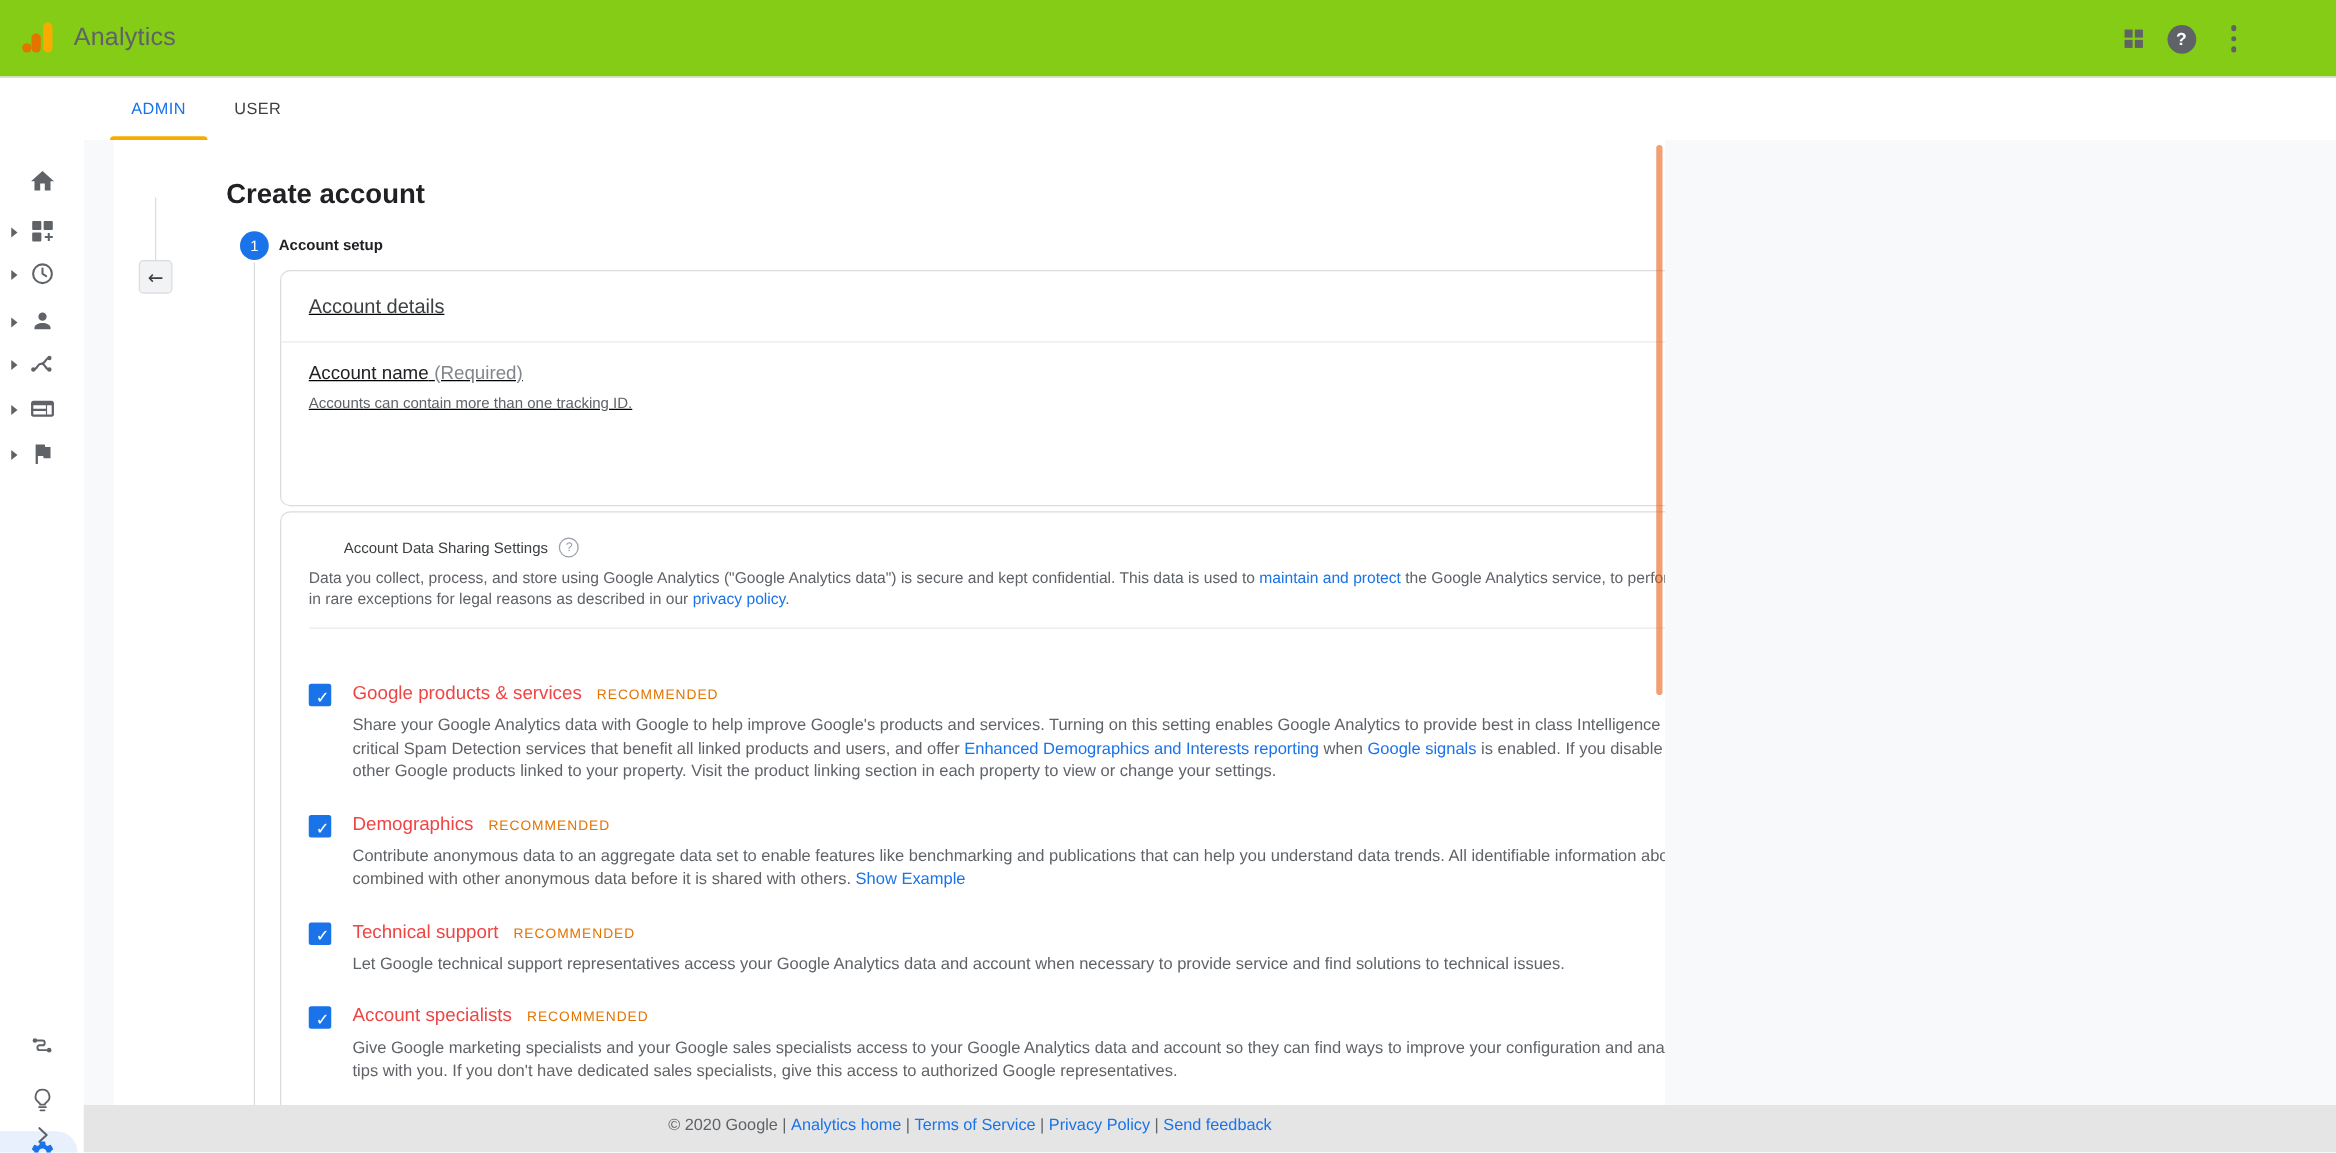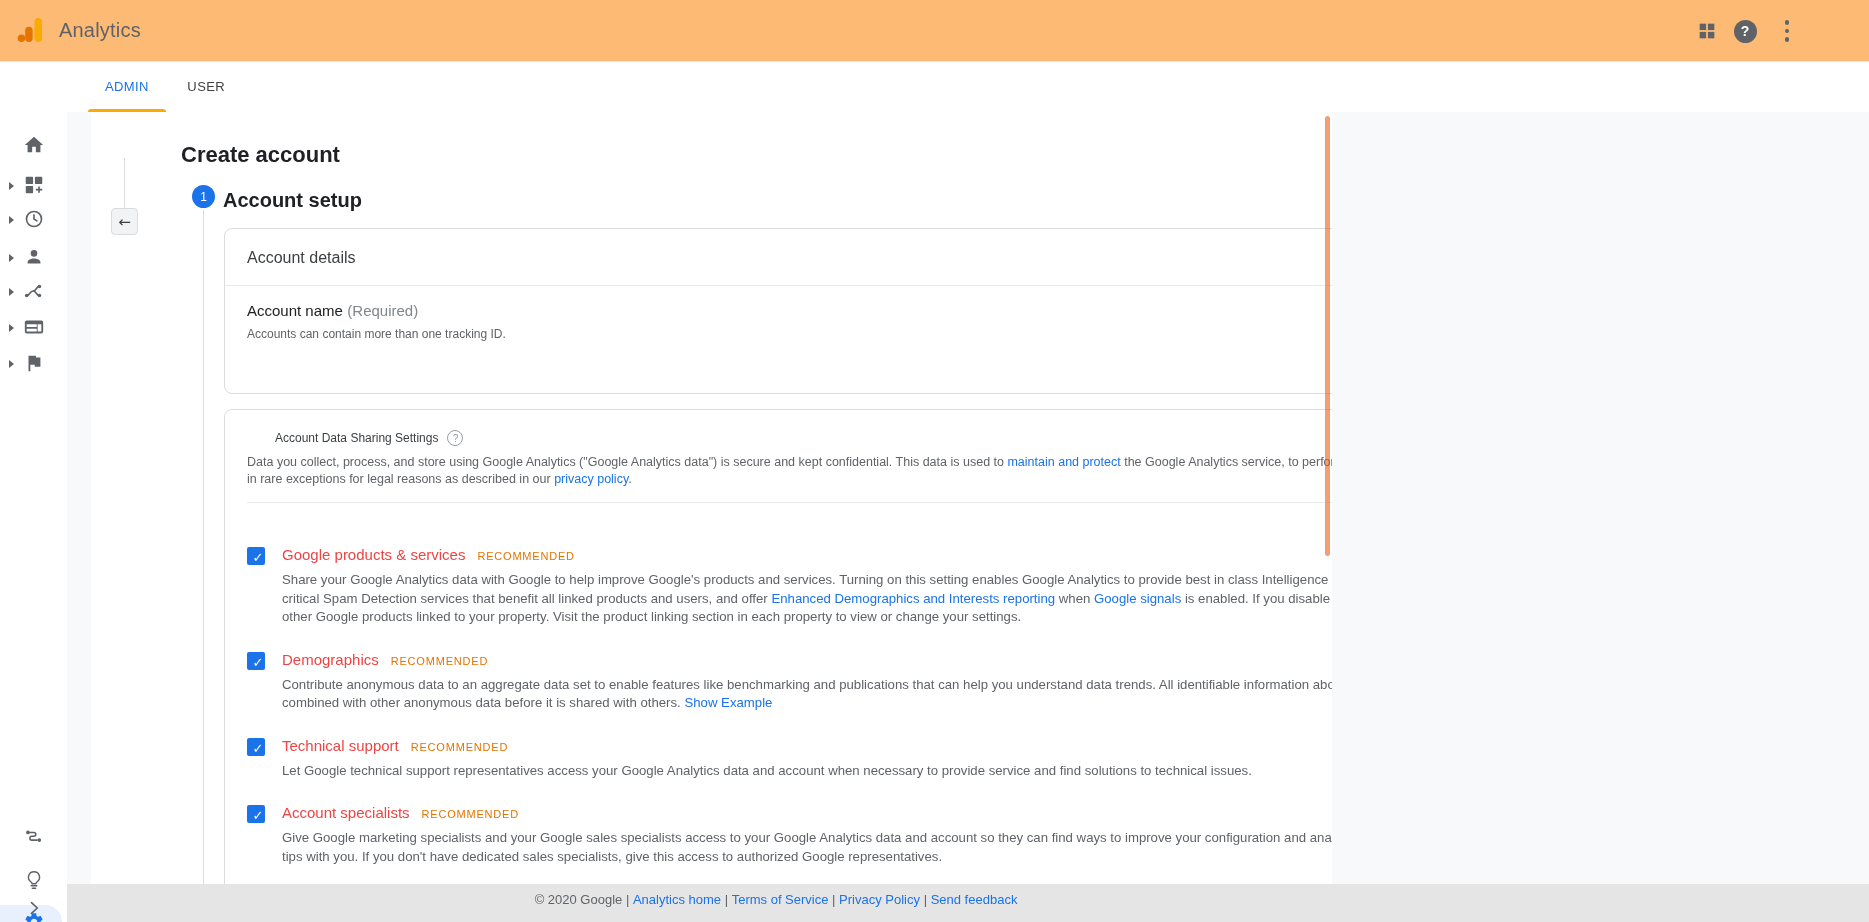--- a/index.html
+++ b/index.html
@@ -1,20 +1,20 @@
 <!DOCTYPE html>
 <html><head>
 <meta charset="utf-8">
 <style>
   * { margin:0; padding:0; box-sizing:border-box; }
   body { font-family:"Liberation Sans","DejaVu Sans",sans-serif; background:#fff; }
   .app { position:relative; width:1869px; height:922px; overflow:hidden; background:#fff; }
 
   
-  .app-header { position:absolute; top:0; left:0; width:100%; height:62px; background:#fdba74;
+  .app-header { position:absolute; top:0; left:0; width:100%; height:62px; background:#84cc16;
                 border-bottom:1px solid #e8eaed; z-index:10; }
   .logo-wrap { position:absolute; left:14px; top:14px; display:flex; align-items:center; cursor:pointer; }
   .logo-wrap svg { width:32px; height:32px; }
   .app-title { font-size:20px; color:#5f6368; margin-left:13px; letter-spacing:.2px; }
   .hdr-btn { position:absolute; top:13px; width:36px; height:36px; display:flex; align-items:center;
              justify-content:center; border:none; background:transparent; cursor:pointer; border-radius:50%; }
   .hdr-apps { left:1689px; } .hdr-help { left:1727px; } .hdr-more { left:1769px; }
   .help-circle { width:23px; height:23px; border-radius:50%; background:#5f6368; color:#fff;
                  font-size:14px; font-weight:bold; display:flex; align-items:center; justify-content:center; }
   .dots { display:flex; flex-direction:column; gap:4px; }
@@ -48,27 +48,27 @@
 
   .page-title { position:absolute; left:90px; top:30px; font-size:22px; color:#202124; }
   .back-line { position:absolute; left:33px; top:46px; width:1px; height:50px; background:#dadce0; }
   .back-btn { position:absolute; left:20px; top:96px; width:27px; height:27px; background:#f1f3f4;
               border:1px solid #dadce0; border-radius:4px; color:#3c4043; font-size:15px;
               display:flex; align-items:center; justify-content:center; cursor:pointer;
               font-family:"DejaVu Sans",sans-serif; }
   .step-circle { position:absolute; left:101px; top:73px; width:23px; height:23px; border-radius:50%;
                  background:#1a73e8; color:#fff; font-size:12px; display:flex; align-items:center;
                  justify-content:center; }
-  .step-label { position:absolute; left:132px; top:77px; font-size:20px; font-weight:700; color:#202124; }
+  .step-label { position:absolute; left:132px; top:77px; font-size:12px; font-weight:700; color:#202124; }
   .stepper-line { position:absolute; left:112px; top:98px; width:1px; height:674px; background:#dadce0; }
 
   
   .card { position:absolute; left:133px; width:1324px; background:#fff; border:1px solid #dadce0;
           border-radius:8px; }
-  .card-details { top:116px; height:166px; }
+  .card-details { top:104px; height:189px;text-decoration:underline; }
   .card-sharing { top:297px; height:600px; }
   .card-header { height:57px; line-height:57px; padding-left:22px; font-size:16px; color:#3c4043;
                  border-bottom:1px solid #e8eaed; }
   .card-body { padding:16px 22px; }
 
   .field-label { font-size:15px; color:#202124; font-weight:500; }
   .field-required { font-size:15px; color:#80868b; font-weight:400; }
   .field-helper { margin-top:7px; font-size:12px; color:#5f6368; }
   .text-input { margin-top:9px; width:262px; height:28px; border:1px solid #dadce0; border-radius:4px;
                 padding:0 10px; font-size:13px; color:#202124; font-family:inherit; background:#fff; }

